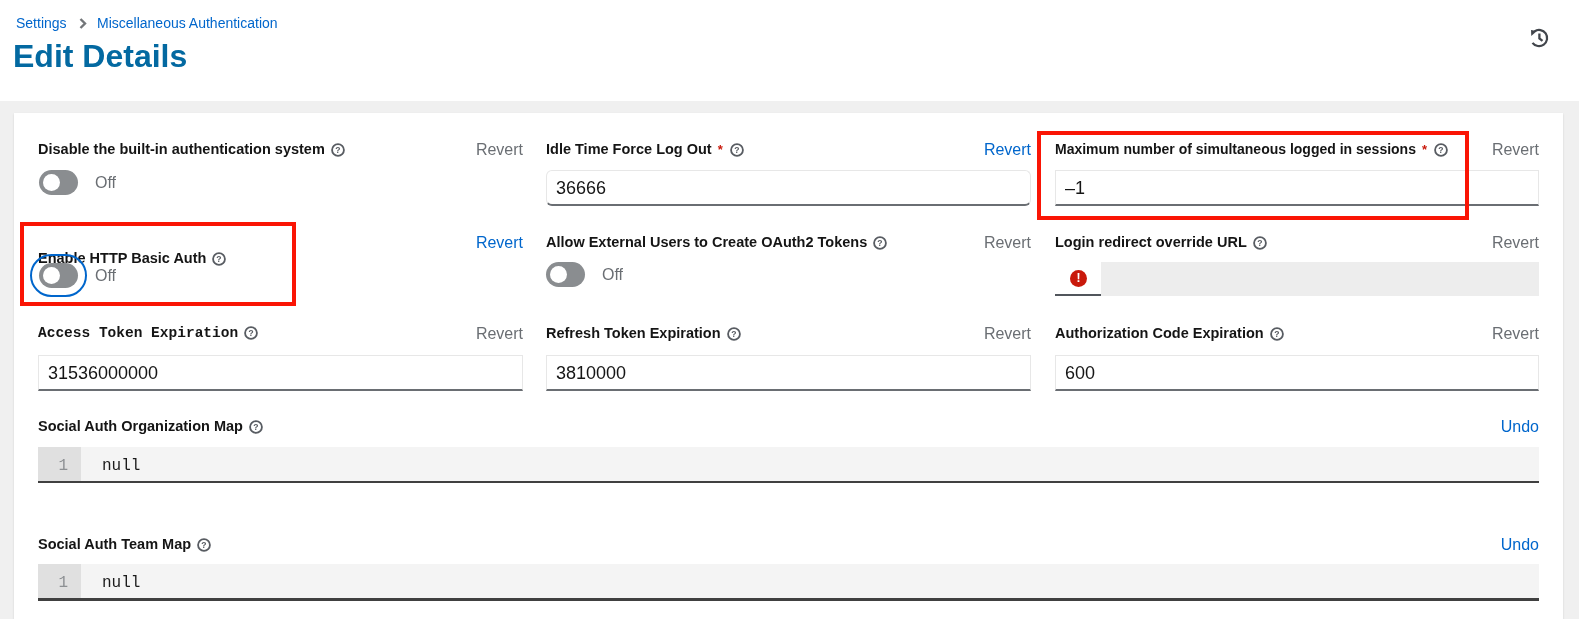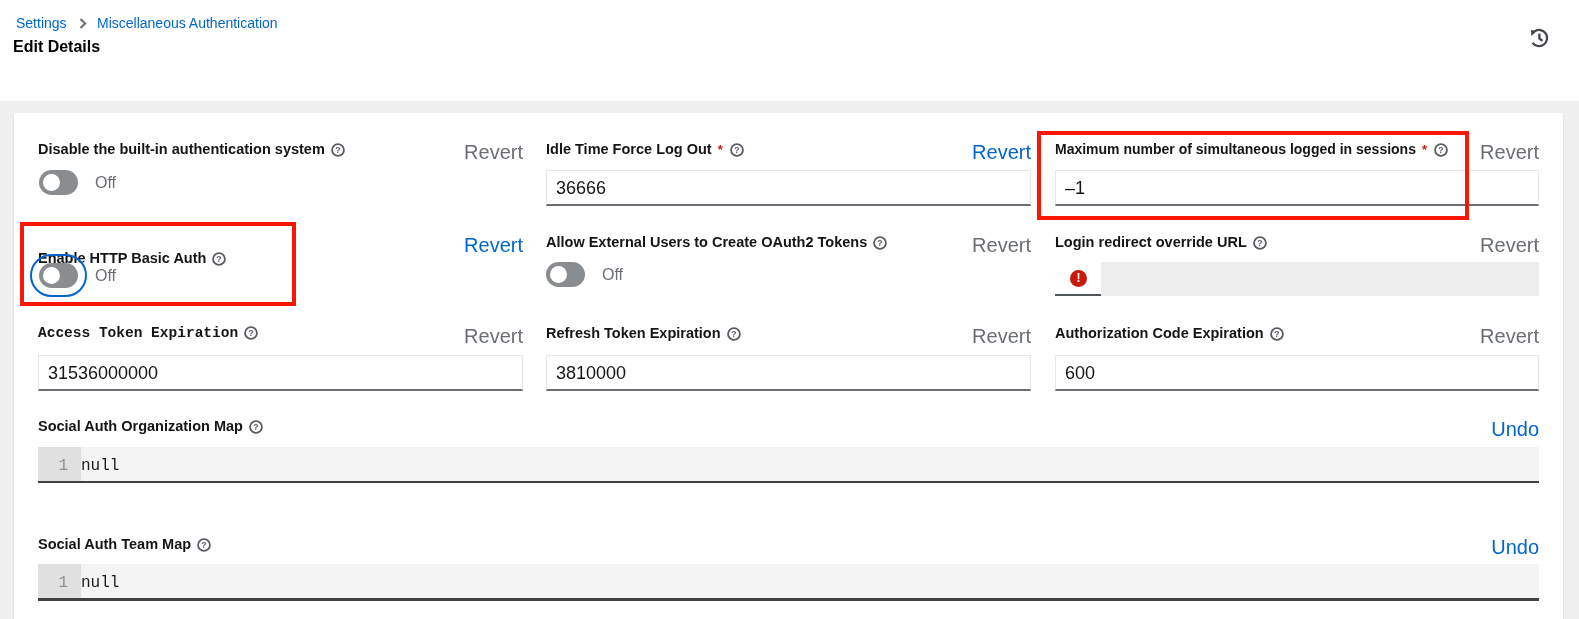--- a/index.html
+++ b/index.html
@@ -1,38 +1,38 @@
 <!DOCTYPE html>
 <html><head>
 <meta charset="utf-8">
 <style>
   * { margin:0; padding:0; box-sizing:border-box; }
   html,body { font-family:"Liberation Sans", sans-serif; }
   .page { position:relative; width:1579px; height:619px; background:#f0f0f0; overflow:hidden; }
   .header { position:absolute; left:0; top:0; width:1579px; height:101px; background:#ffffff; }
   .crumb { position:absolute; top:15px; font-size:14px; color:#0066cc; }
-  .title { position:absolute; left:13px; top:38px; font-size:16px; font-weight:bold; color:#000000;text-align:right;  }
+  .title { position:absolute; left:13px; top:38px; font-size:32px; font-weight:bold; color:#0369a1;text-align:right;  }
   .card { position:absolute; left:14px; top:113px; width:1549px; height:560px; background:#ffffff; box-shadow:0 1px 2px rgba(3,3,3,0.12); }
   .lbl { position:absolute; font-size:14.5px; font-weight:bold; color:#151515; white-space:nowrap; }
-  .revert { position:absolute; font-size:20px; white-space:nowrap; }
+  .revert { position:absolute; font-size:16px; white-space:nowrap; }
   .rv-gray { color:#6a6e73; }
   .rv-blue { color:#0066cc; }
   .helpico { display:inline-block; vertical-align:-2.5px; margin-left:6px; width:14px; height:14px; }
   .ast { color:#c9190b; font-weight:bold; margin-left:6px; margin-right:1px; font-size:13px; }
   .switch { position:absolute; width:39px; height:25px; background:#8a8d90; border-radius:13px; }
   .switch::before { content:""; position:absolute; left:4px; top:4px; width:17px; height:17px; background:#ffffff; border-radius:50%; }
   .offlbl { position:absolute; font-size:16px; color:#6a6e73; }
   .inp { position:absolute; width:485px; height:36px; background:#ffffff; border:1px solid #e7e7e7; border-bottom:2px solid #6a6e73; font-size:18px; color:#151515; padding:7px 0 0 9px; }
   .ring { position:absolute; border:2px solid #0066cc; border-radius:22px; }
   .grayfield { position:absolute; width:484px; height:34px; background:#ededed; }
   .gf-white { position:absolute; left:0; top:0; width:46px; height:34px; background:#ffffff; border-bottom:2px solid #51565c; }
   .erricon { position:absolute; left:15px; top:8px; width:17px; height:17px; background:#c9190b; border-radius:50%; color:#fff; font-size:12px; font-weight:bold; text-align:center; line-height:17px; }
   .editor { position:absolute; width:1501px; height:36px; border-bottom:2px solid #404040; background:#f4f4f4; }
   .gutter { position:absolute; left:0; top:0; width:43px; height:34px; background:#e0e0e0; color:#8d9093; font:16px "Liberation Mono", monospace; text-align:right; padding:10px 13px 0 0; }
-  .code { position:absolute; left:43px; top:10px; font:16px "Liberation Mono", monospace; color:#1b1b1b; }
+  .code { position:absolute; left:64px; top:10px; font:16px "Liberation Mono", monospace; color:#1b1b1b; }
   .redbox { position:absolute; border:4px solid #fa1505; }
 </style>
 </head>
 <body>
 <div class="page">
   <div class="header">
     <span class="crumb" style="left:16px;">Settings</span>
     <svg style="position:absolute;left:79px;top:18px;" width="8" height="11" viewBox="0 0 8 11">
         <path d="M1.5 1 L6 5.5 L1.5 10" fill="none" stroke="#737679" stroke-width="2.4"></path>
       </svg>
@@ -53,21 +53,21 @@
         </svg></div>
     <div class="revert rv-gray" style="right:1040px; top:28px;">Revert</div>
     <div class="switch" style="left:25px; top:57px;"></div>
     <div class="offlbl" style="left:81px; top:61px;">Off</div>
 
     <div class="lbl" style="left:532px; top:28px;">Idle Time Force Log Out<span class="ast">*</span><svg class="helpico" viewBox="0 0 13 13">
           <circle cx="6.5" cy="6.5" r="5.5" fill="none" stroke="#585c62" stroke-width="1.7"></circle>
           <text x="6.5" y="9.7" font-size="8" font-weight="bold" fill="#585c62" text-anchor="middle">?</text>
         </svg></div>
     <div class="revert rv-blue" style="right:532px; top:28px;">Revert</div>
-    <div class="inp" style="left:532px; top:57px;">36666</div>
+    <div class="inp" style="left:532px; top:57px;border-radius:6px;">36666</div>
 
     <div class="lbl" style="left:1041px; top:28px; font-size:14px;">Maximum number of simultaneous logged in sessions<span class="ast">*</span><svg class="helpico" viewBox="0 0 13 13">
           <circle cx="6.5" cy="6.5" r="5.5" fill="none" stroke="#585c62" stroke-width="1.7"></circle>
           <text x="6.5" y="9.7" font-size="8" font-weight="bold" fill="#585c62" text-anchor="middle">?</text>
         </svg></div>
     <div class="revert rv-gray" style="right:24px; top:28px;">Revert</div>
     <div class="inp" style="left:1041px; top:57px; width:484px;">–1</div>
 
     <div class="lbl" style="left:24px; top:121px;margin-top:16px;">Enable HTTP Basic Auth<svg class="helpico" viewBox="0 0 13 13">
           <circle cx="6.5" cy="6.5" r="5.5" fill="none" stroke="#585c62" stroke-width="1.7"></circle>

